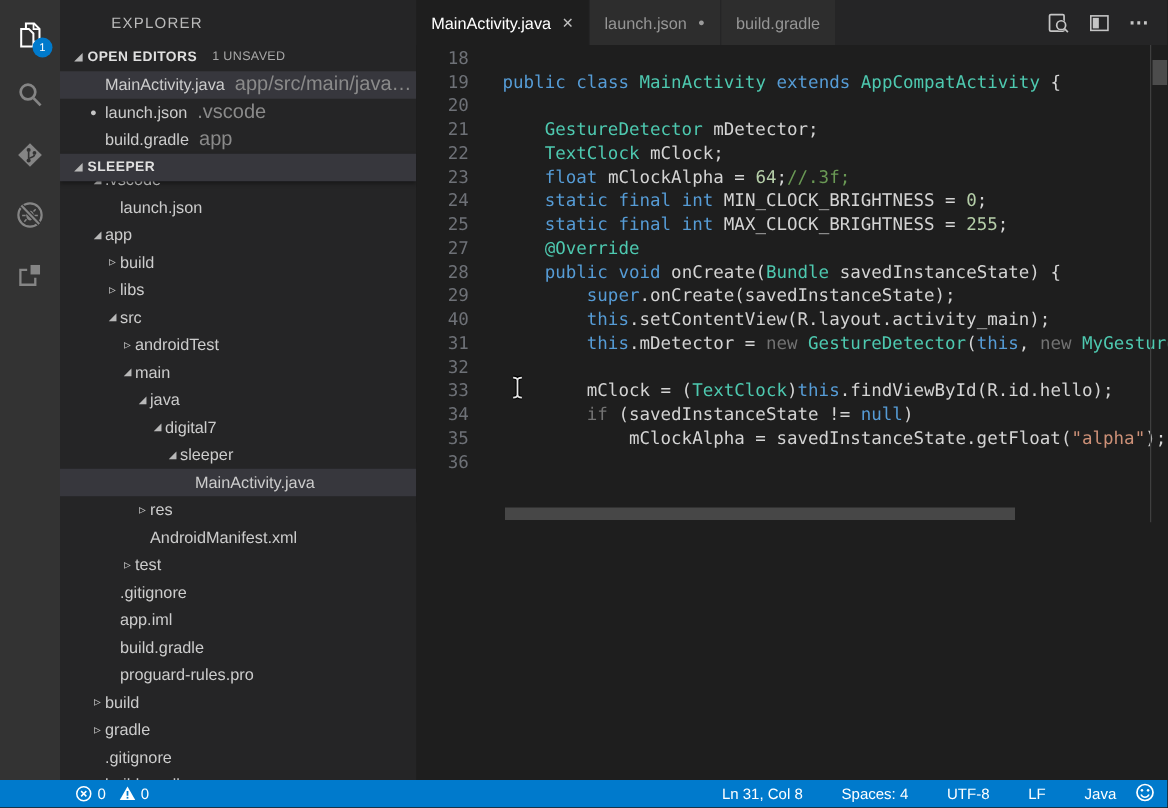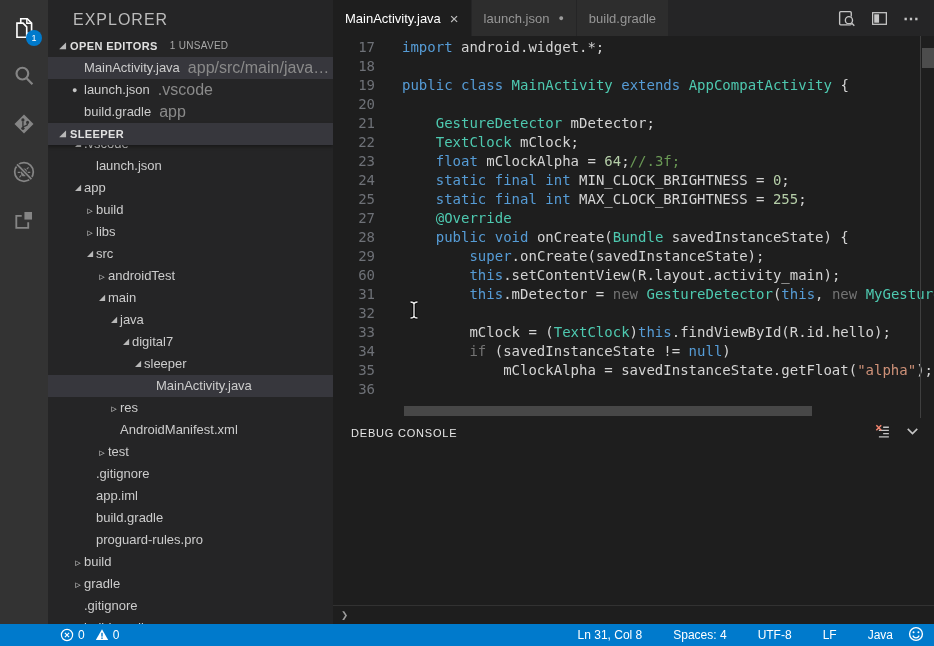--- a/index.html
+++ b/index.html
@@ -10,21 +10,21 @@
   
   .activitybar { width:48px; background:#333333; flex:none; display:flex; flex-direction:column; padding-top:4px; }
   .ab-item { width:48px; height:48px; display:flex; align-items:center; justify-content:center;
     color:#858585; position:relative; cursor:pointer; }
   .ab-item.active { color:#ffffff; }
   .ab-badge { position:absolute; right:6px; bottom:6px; width:16px; height:16px; border-radius:50%;
     background:#007acc; color:#fff; font-size:9px; line-height:16px; text-align:center; }
 
   
   .sidebar { width:285px; background:#252526; flex:none; overflow:hidden; position:relative; font-size:13px; }
-  .sb-title { height:35px; padding:11px 0 0 25px; font-size:16px; color:#bbbbbb; letter-spacing:1px; }
+  .sb-title { height:35px; padding:11px 0 0 25px; font-size:12px; color:#bbbbbb; letter-spacing:1px;margin-left:16px; }
   .section-header { height:22px; line-height:22px; display:flex; align-items:center;
     font-size:11px; font-weight:bold; color:#e0e0e0; letter-spacing:.4px; cursor:pointer; }
   .section-header .twisty { width:14px; margin-left:8px; }
   .sec-badge { font-weight:normal; font-size:10px; color:#a8a8a8; margin-left:12px; letter-spacing:.3px; }
   .sleeper-header { background:#37373d; box-shadow:0 2px 3px rgba(0,0,0,.35); position:relative; z-index:2; }
   .twisty { display:inline-block; width:12px; text-align:center; color:#b8b8b8; flex:none; }
   .twisty.exp { font-size:8px; }
   .twisty.col { font-size:11px; }
   .oe-row { height:22px; line-height:22px; display:flex; align-items:center; padding-left:24px; cursor:pointer; white-space:nowrap; }
   .oe-row.sel { background:#37373d; }
@@ -336,68 +336,45 @@
             <rect x="2.5" y="3.5" width="13" height="11" fill="none" stroke="currentColor" stroke-width="1.2"></rect>
             <rect x="4" y="5" width="4.6" height="8" fill="currentColor"></rect>
           </svg>
         </span>
         <span class="icon-btn more-glyph">⋯</span>
       </div>
     </div>
 
     <div class="editor">
       <div class="code-lines" id="code-lines">
-          <div class="code-line"><span class="gutter">17</span><span class="code"><span class="tok-k">import</span><span class="tok-p"> android.widget.*;</span></span></div>
           <div class="code-line"><span class="gutter">18</span><span class="code"></span></div>
           <div class="code-line"><span class="gutter">19</span><span class="code"><span class="tok-k">public</span><span class="tok-p"> </span><span class="tok-k">class</span><span class="tok-p"> </span><span class="tok-t">MainActivity</span><span class="tok-p"> </span><span class="tok-k">extends</span><span class="tok-p"> </span><span class="tok-t">AppCompatActivity</span><span class="tok-p"> {</span></span></div>
           <div class="code-line"><span class="gutter">20</span><span class="code"></span></div>
           <div class="code-line"><span class="gutter">21</span><span class="code"><span class="tok-p">    </span><span class="tok-t">GestureDetector</span><span class="tok-p"> mDetector;</span></span></div>
           <div class="code-line"><span class="gutter">22</span><span class="code"><span class="tok-p">    </span><span class="tok-t">TextClock</span><span class="tok-p"> mClock;</span></span></div>
           <div class="code-line"><span class="gutter">23</span><span class="code"><span class="tok-p">    </span><span class="tok-k">float</span><span class="tok-p"> mClockAlpha = </span><span class="tok-n">64</span><span class="tok-p">;</span><span class="tok-m">//.3f;</span></span></div>
           <div class="code-line"><span class="gutter">24</span><span class="code"><span class="tok-p">    </span><span class="tok-k">static</span><span class="tok-p"> </span><span class="tok-k">final</span><span class="tok-p"> </span><span class="tok-k">int</span><span class="tok-p"> MIN_CLOCK_BRIGHTNESS = </span><span class="tok-n">0</span><span class="tok-p">;</span></span></div>
           <div class="code-line"><span class="gutter">25</span><span class="code"><span class="tok-p">    </span><span class="tok-k">static</span><span class="tok-p"> </span><span class="tok-k">final</span><span class="tok-p"> </span><span class="tok-k">int</span><span class="tok-p"> MAX_CLOCK_BRIGHTNESS = </span><span class="tok-n">255</span><span class="tok-p">;</span></span></div>
           <div class="code-line"><span class="gutter">27</span><span class="code"><span class="tok-p">    </span><span class="tok-t">@Override</span></span></div>
           <div class="code-line"><span class="gutter">28</span><span class="code"><span class="tok-p">    </span><span class="tok-k">public</span><span class="tok-p"> </span><span class="tok-k">void</span><span class="tok-p"> onCreate(</span><span class="tok-t">Bundle</span><span class="tok-p"> savedInstanceState) {</span></span></div>
           <div class="code-line"><span class="gutter">29</span><span class="code"><span class="tok-p">        </span><span class="tok-k">super</span><span class="tok-p">.onCreate(savedInstanceState);</span></span></div>
-          <div class="code-line"><span class="gutter">60</span><span class="code"><span class="tok-p">        </span><span class="tok-k">this</span><span class="tok-p">.setContentView(R.layout.activity_main);</span></span></div>
+          <div class="code-line"><span class="gutter">40</span><span class="code"><span class="tok-p">        </span><span class="tok-k">this</span><span class="tok-p">.setContentView(R.layout.activity_main);</span></span></div>
           <div class="code-line"><span class="gutter">31</span><span class="code"><span class="tok-p">        </span><span class="tok-k">this</span><span class="tok-p">.mDetector = </span><span class="tok-c">new</span><span class="tok-p"> </span><span class="tok-t">GestureDetector</span><span class="tok-p">(</span><span class="tok-k">this</span><span class="tok-p">, </span><span class="tok-c">new</span><span class="tok-p"> </span><span class="tok-t">MyGestureListener</span></span></div>
           <div class="code-line"><span class="gutter">32</span><span class="code"></span></div>
           <div class="code-line"><span class="gutter">33</span><span class="code"><span class="tok-p">        mClock = (</span><span class="tok-t">TextClock</span><span class="tok-p">)</span><span class="tok-k">this</span><span class="tok-p">.findViewById(R.id.hello);</span></span></div>
           <div class="code-line"><span class="gutter">34</span><span class="code"><span class="tok-p">        </span><span class="tok-c">if</span><span class="tok-p"> (savedInstanceState != </span><span class="tok-k">null</span><span class="tok-p">)</span></span></div>
           <div class="code-line"><span class="gutter">35</span><span class="code"><span class="tok-p">            mClockAlpha = savedInstanceState.getFloat(</span><span class="tok-s">"alpha"</span><span class="tok-p">);</span></span></div>
           <div class="code-line"><span class="gutter">36</span></div>
         </div>
       <div class="hscroll-thumb"></div>
       <div class="vscroll">
         <div class="vscroll-thumb"></div>
       </div>
     </div>
 
-    <div class="panel">
-      <div class="panel-header">
-        <span class="panel-tab">DEBUG CONSOLE</span>
-        <span class="panel-actions">
-          <span class="icon-btn">
-            <svg width="17" height="17" viewBox="0 0 16 16">
-              <path d="M8.6 4h5.4M4.6 7h9.4M8.6 10h5.4M4.6 13h9.4" stroke="#c5c5c5" stroke-width="1.2"></path>
-              <path d="M2.2 2.2l4.6 4.6M6.8 2.2L2.2 6.8" stroke="#f48771" stroke-width="1.4"></path>
-            </svg>
-          </span>
-          <span class="icon-btn">
-            <svg width="19" height="19" viewBox="0 0 18 18">
-              <path d="M4.5 6.5L9 11l4.5-4.5" fill="none" stroke="#c5c5c5" stroke-width="1.5"></path>
-            </svg>
-          </span>
-        </span>
-      </div>
-      <div class="panel-body"></div>
-      <div class="console-input">
-        <span class="prompt">❯</span>
-      </div>
-    </div>
   </div>
 </div>
 
 <div class="statusbar">
   <div class="sb-left">
     <span class="sb-group">
       <svg width="14" height="14" viewBox="0 0 14 14">
         <circle cx="7" cy="7" r="5.6" fill="none" stroke="#fff" stroke-width="1.2"></circle>
         <path d="M4.9 4.9l4.2 4.2M9.1 4.9L4.9 9.1" stroke="#fff" stroke-width="1.2"></path>
       </svg>

